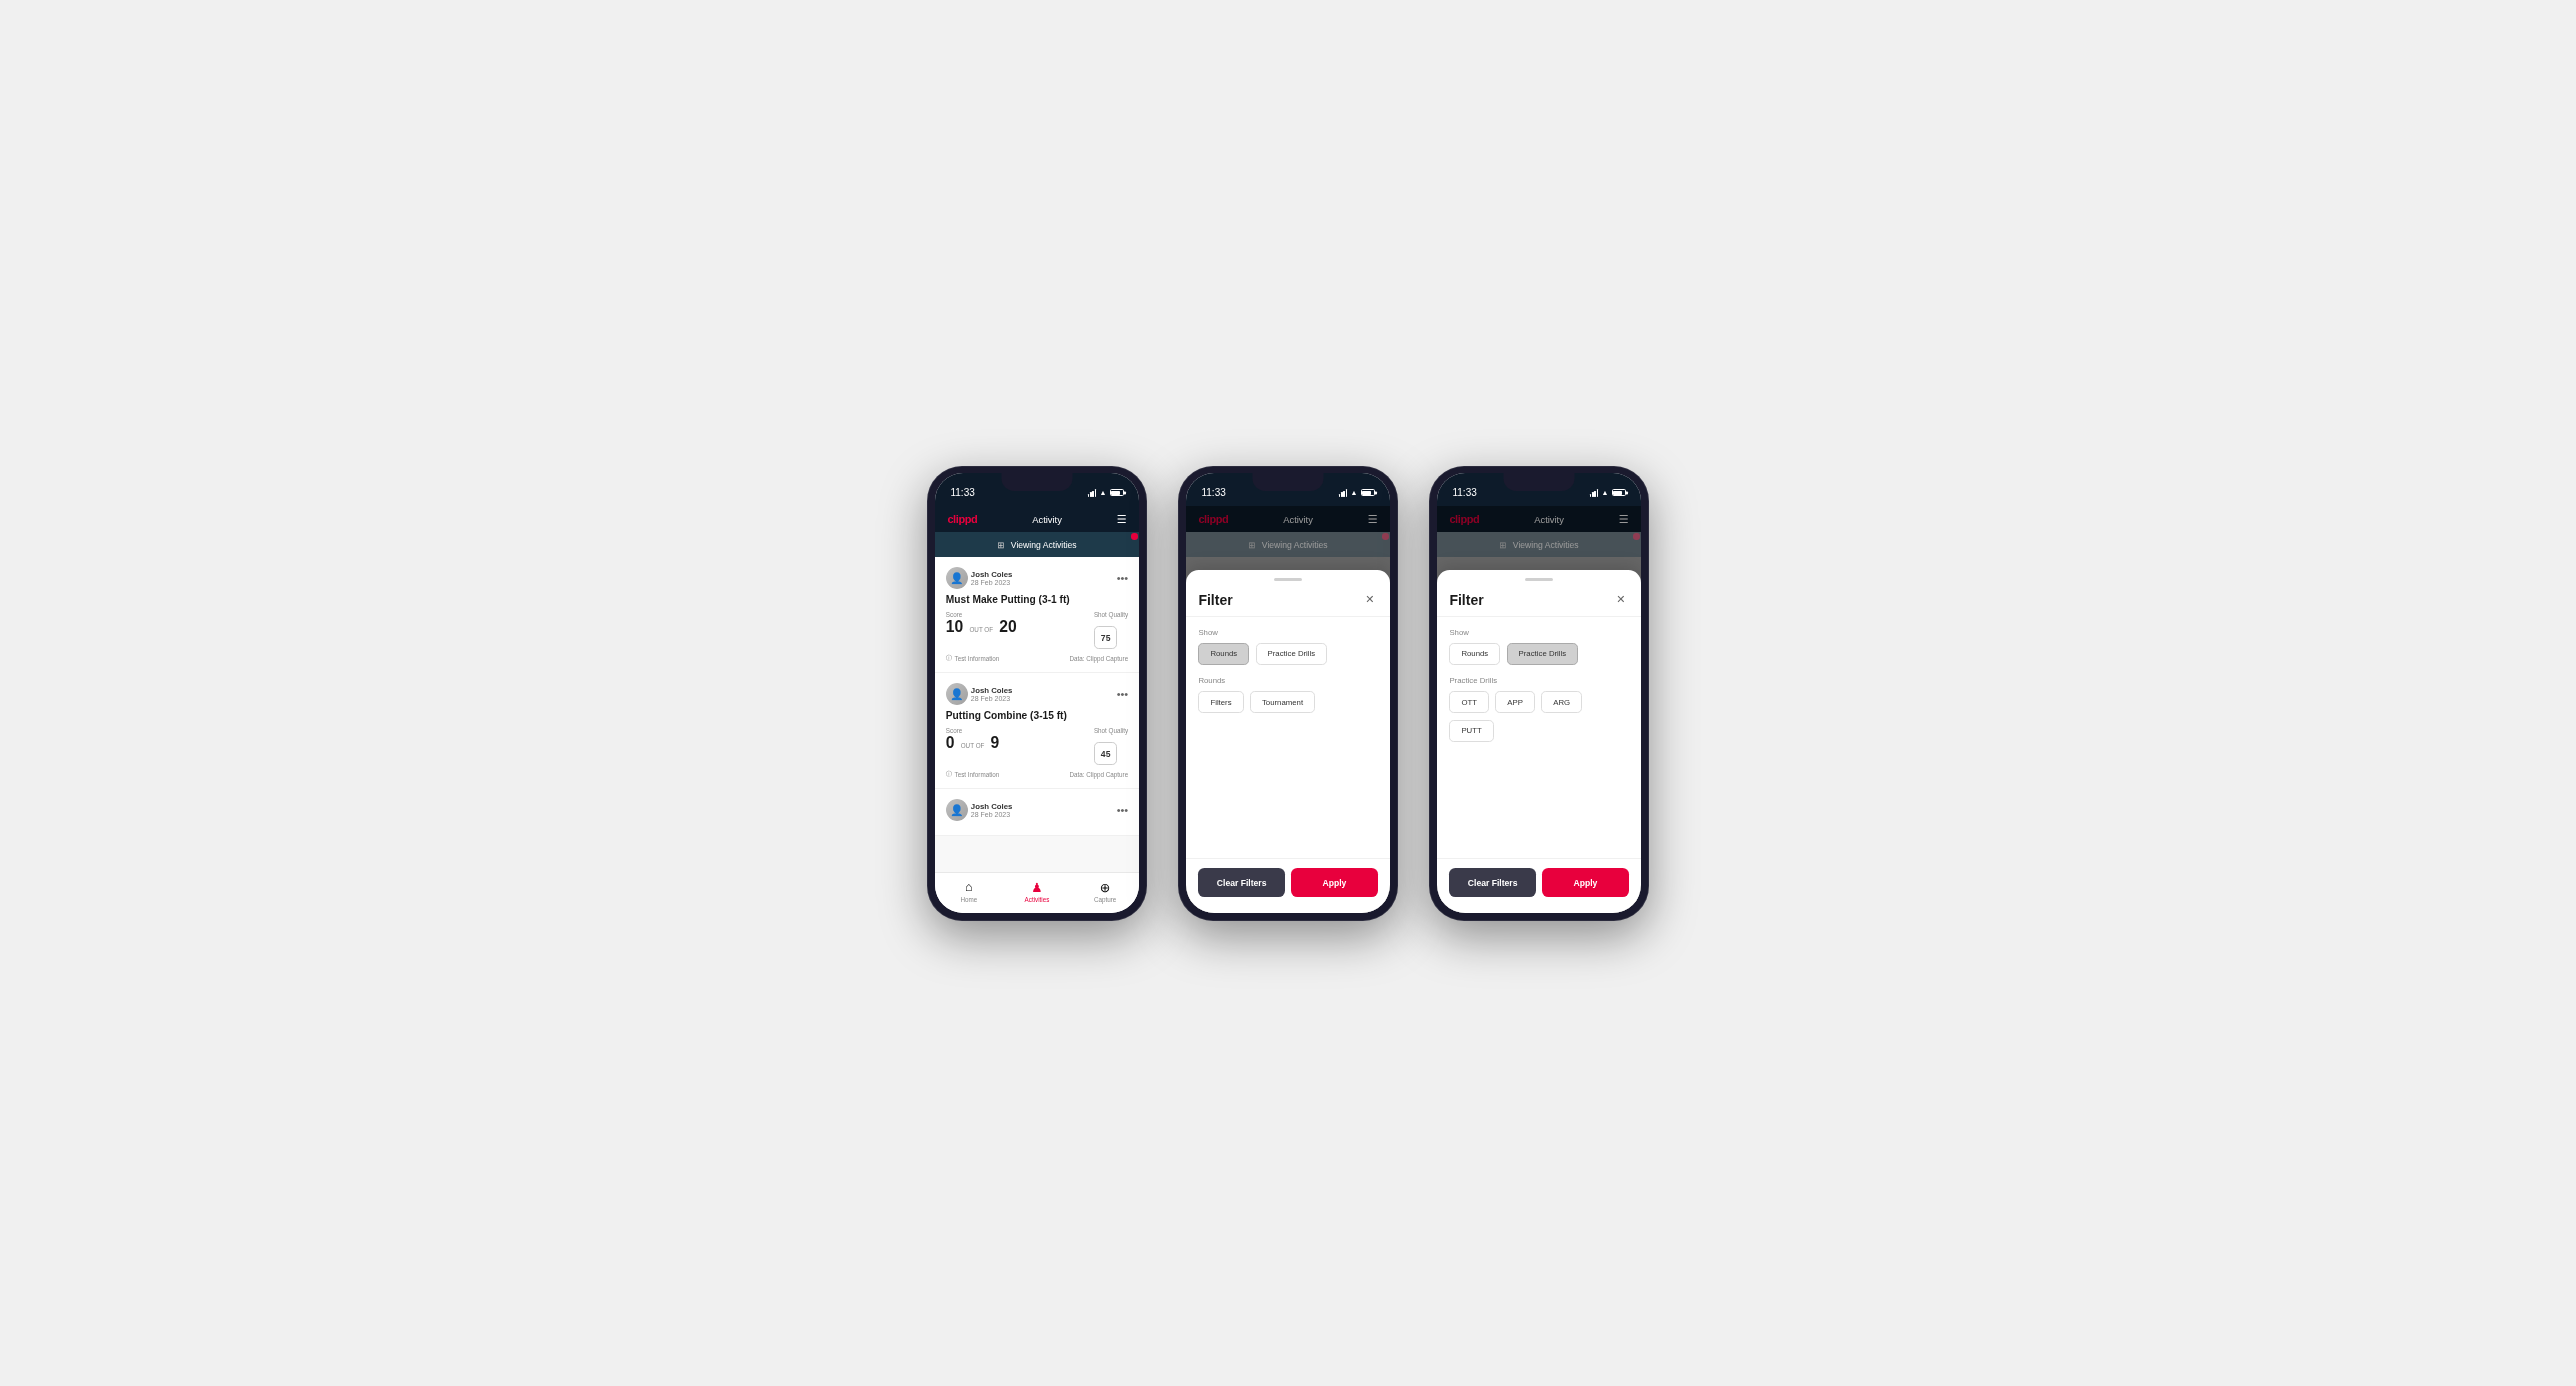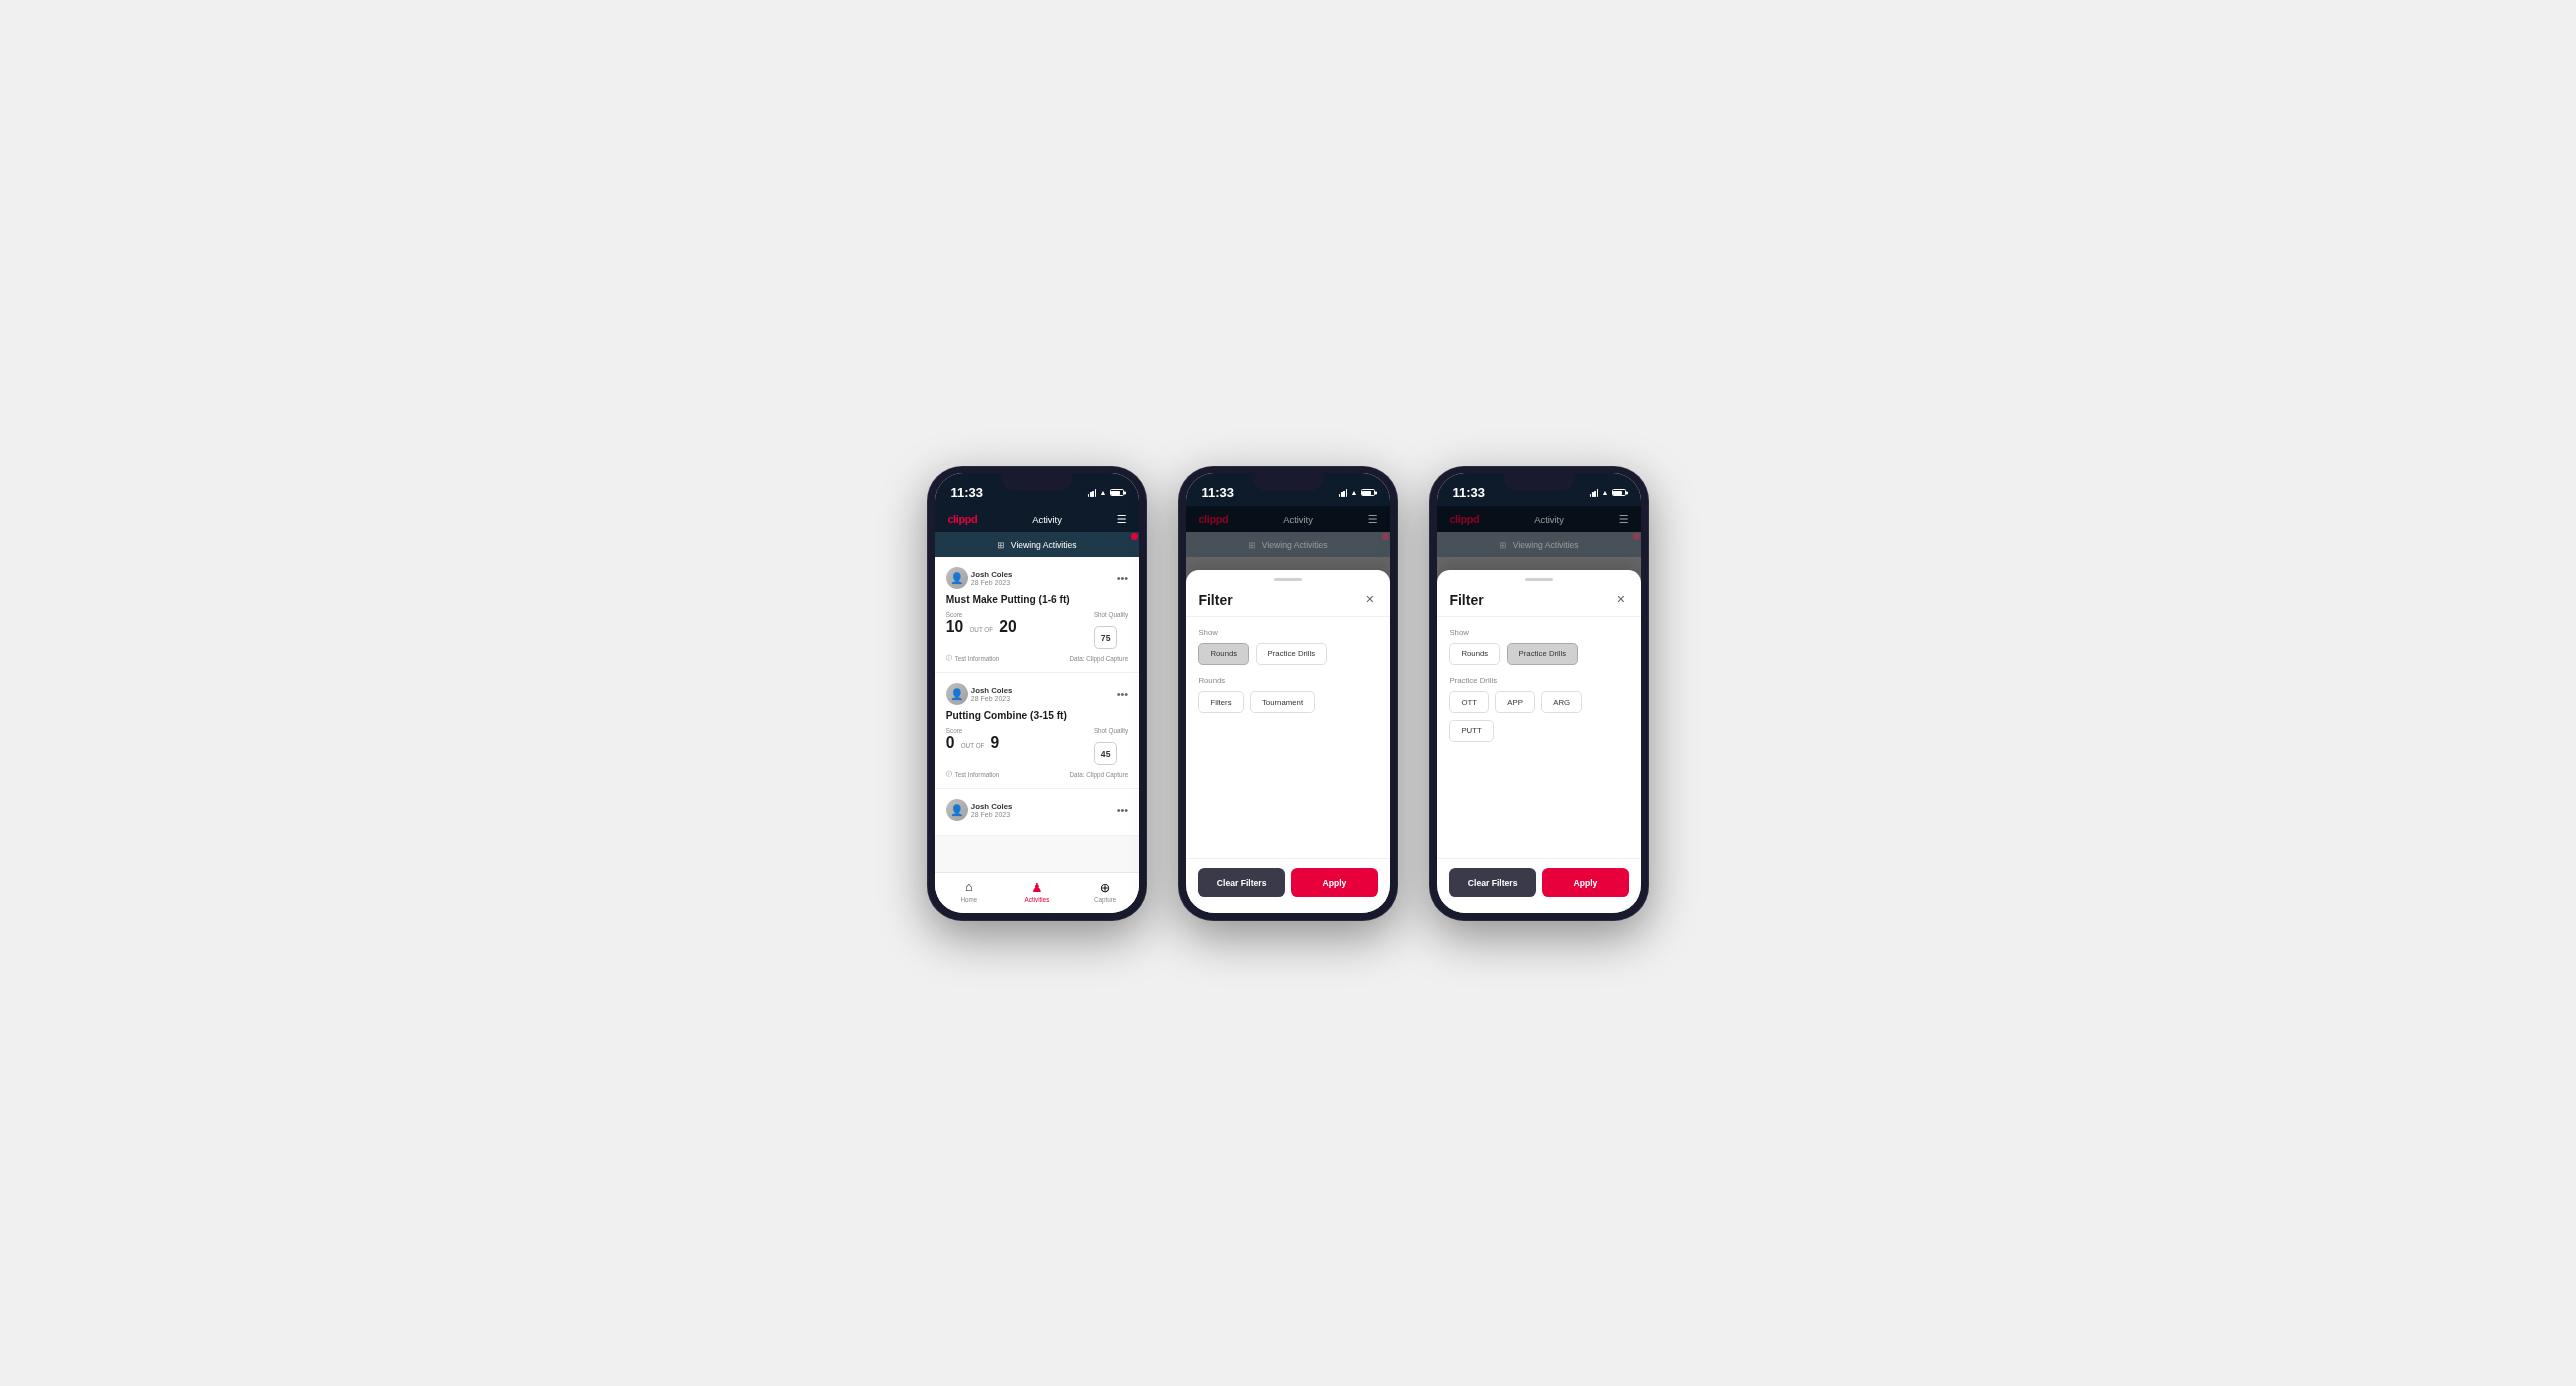--- a/index.html
+++ b/index.html
@@ -57,22 +57,22 @@
       background: #0d1b2a;
       display: flex;
       justify-content: space-between;
       align-items: center;
       padding: 11px 15.7px 4.7px;
       height: 33px;
       flex-shrink: 0;
     }
     .status-time {
       color: #fff;
-      font-size: 13px;
-      font-weight: 700;
+      font-size: 10px;
+      font-weight: 400;
     }
     .status-icons {
       display: flex;
       align-items: center;
       gap: 3.1px;
       color: #fff;
       font-size: 7px;
     }
     .battery-icon {
       width: 14px;
@@ -491,21 +491,21 @@
               <div class="avatar">
                 <div class="avatar-img"></div>
               </div>
               <div>
                 <div class="user-name">Josh Coles</div>
                 <div class="user-date">28 Feb 2023</div>
               </div>
             </div>
             <span class="more-btn">•••</span>
           </div>
-          <div class="activity-title">Must Make Putting (1-6 ft)</div>
+          <div class="activity-title">Must Make Putting (3-1 ft)</div>
           <div class="stats-row">
             <div>
               <div class="stat-label">Score</div>
               <div style="display:flex;align-items:baseline;gap:3.1px;">
                 <span class="stat-value">10</span>
                 <span class="stat-out-of">OUT OF</span>
                 <span class="stat-value" style="font-size:15.7px;">20</span>
               </div>
             </div>
             <div class="shot-quality">

